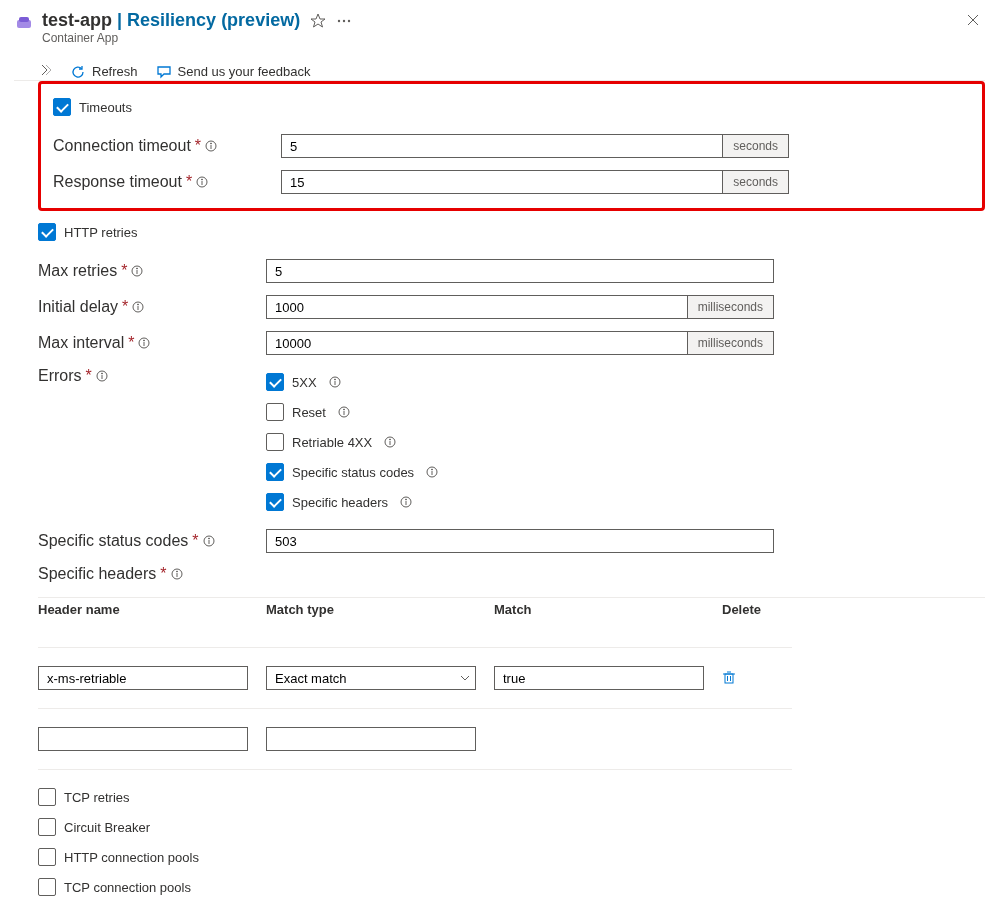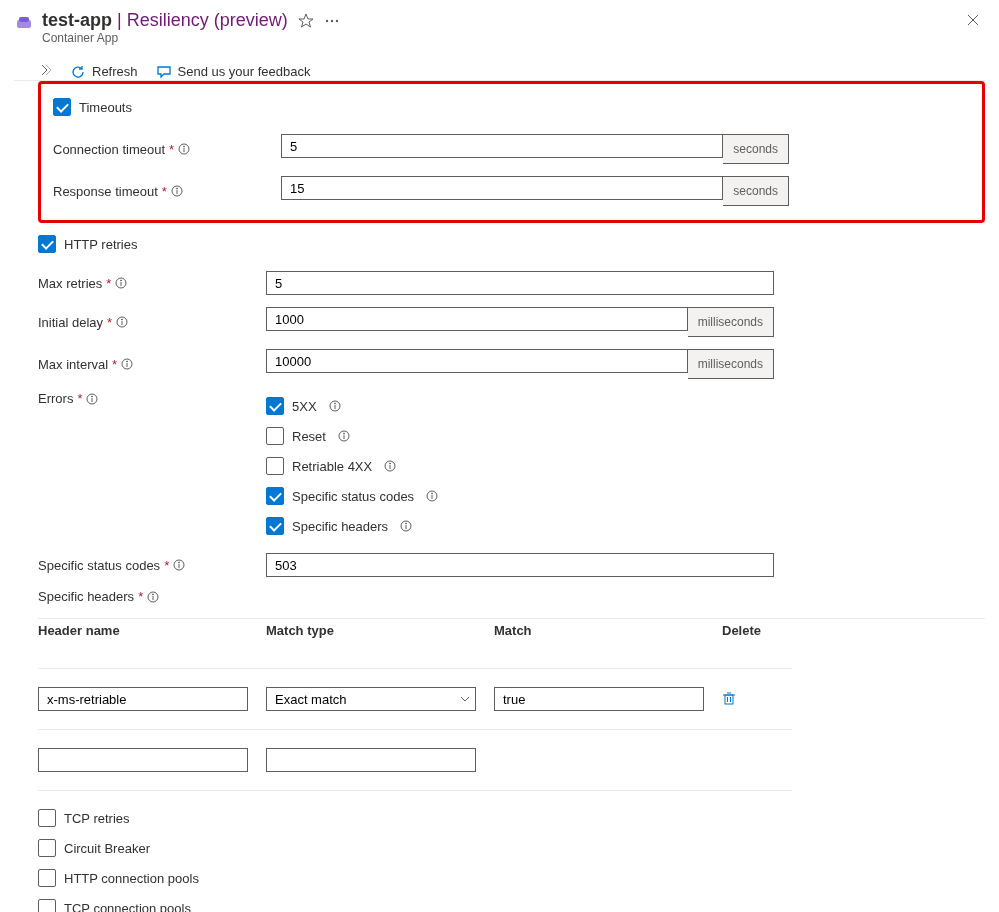--- a/index.html
+++ b/index.html
@@ -2,43 +2,43 @@
 <html><head>
 <meta charset="utf-8">
 <style>
 * { box-sizing: border-box; margin: 0; padding: 0; }
 body { font-family: "Segoe UI", sans-serif; font-size: 13px; color: #323130; background: #fff; width: 999px; }
 .page { padding: 10px 14px; }
 .header { display: flex; align-items: flex-start; gap: 8px; position: relative; }
 .app-icon { width: 20px; height: 20px; margin-top: 4px; }
 .title-line { display: flex; align-items: center; gap: 10px; }
 .title { font-size: 18px; font-weight: 600; }
-.title .light { font-weight: 400; color: #701a75; }
+.title .light { font-weight: 700; color: #0369a1; }
 .subtitle { font-size: 12px; color: #605e5c; margin-top: 0; }
 .star-icon, .more-icon, .close-icon, .info-icon, .chevron-icon, .trash-icon, .refresh-icon, .feedback-icon { display: inline-flex; align-items: center; justify-content: center; }
 .star-icon svg, .more-icon svg, .close-icon svg, .refresh-icon svg, .feedback-icon svg { width: 16px; height: 16px; }
 .close-btn { position: absolute; right: 4px; top: 2px; cursor: pointer; }
 .toolbar { display: flex; align-items: center; gap: 18px; padding: 10px 0 0 24px; border-bottom: 1px solid #edebe9; margin-top: 8px; }
 .expand-btn { color: #605e5c; cursor: pointer; }
 .tool-link { display: flex; align-items: center; gap: 6px; color: #323130; cursor: pointer; font-size: 13px; }
 .tool-link svg { stroke: #0078d4; }
 .content { padding-left: 24px; padding-top: 0; }
 .red-box { border: 3px solid #e60000; padding: 8px 12px 14px 12px; margin-top: 0; margin-bottom: 6px; border-radius: 4px; }
 .section-check { display: flex; align-items: center; gap: 8px; padding: 6px 0; }
 .section-check .label { font-size: 13px; }
 .checkbox { width: 18px; height: 18px; border: 1px solid #605e5c; border-radius: 2px; display: inline-flex; align-items: center; justify-content: center; flex-shrink: 0; }
 .checkbox.checked { background: #0078d4; border-color: #0078d4; }
 .checkbox.checked::after { content: ""; width: 5px; height: 9px; border: solid #fff; border-width: 0 2px 2px 0; transform: rotate(45deg); margin-top: -2px; }
 .form-row { display: flex; align-items: center; margin-top: 12px; }
-.form-label { width: 228px; font-size: 13px; color: #323130; display: flex; align-items: center; gap: 4px; }
+.form-label { width: 228px; font-size: 16px; color: #323130; display: flex; align-items: center; gap: 4px; }
 .req { color: #a4262c; }
 .info-icon svg { width: 12px; height: 12px; }
 .input-wrap { display: flex; width: 508px; }
 .text-input { flex: 1; border: 1px solid #605e5c; padding: 4px 8px; font-size: 13px; font-family: inherit; height: 24px; }
-.input-suffix { border: 1px solid #605e5c; border-left: none; padding: 4px 10px; background: #f3f2f1; font-size: 12px; color: #605e5c; display: flex; align-items: center; height: 30px; }
+.input-suffix { border: 1px solid #605e5c; border-left: none; padding: 4px 10px; background: #f3f2f1; font-size: 12px; color: #605e5c; display: flex; align-items: center; height: 24px; }
 .headers-table { margin-top: 14px; border-top: 1px solid #edebe9; padding-top: 4px; }
 .htable { display: grid; grid-template-columns: 210px 210px 210px 70px; gap: 18px; align-items: center; }
 .htable .th { font-weight: 600; font-size: 13px; padding-bottom: 12px; }
 .htable .row-sep { grid-column: 1 / -1; border-top: 1px solid #edebe9; }
 .select-like { position: relative; }
 .select-like .chev { position: absolute; right: 6px; top: 50%; transform: translateY(-50%); pointer-events: none; }
 .sm-input { border: 1px solid #605e5c; padding: 4px 8px; font-size: 13px; width: 100%; height: 24px; font-family: inherit; }
 .trash { color: #0078d4; cursor: pointer; }
 .trash svg { width: 14px; height: 14px; }
 .end-checks { margin-top: 12px; border-bottom: 1px solid #edebe9; padding-bottom: 14px; }

